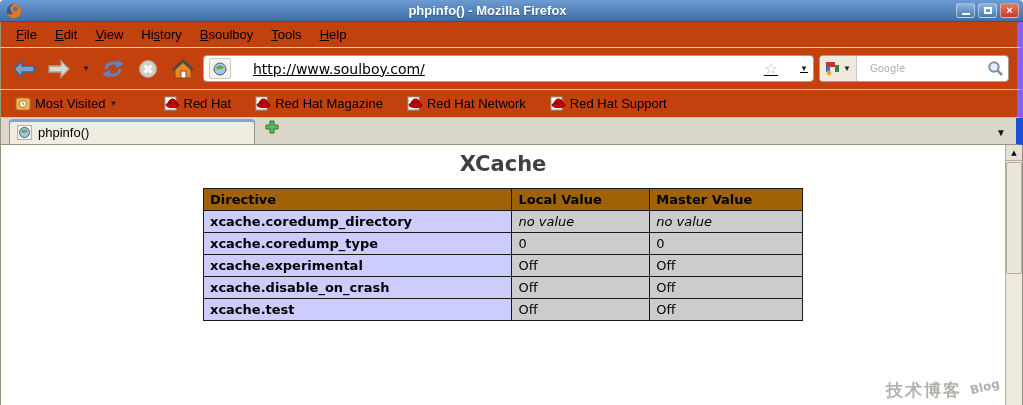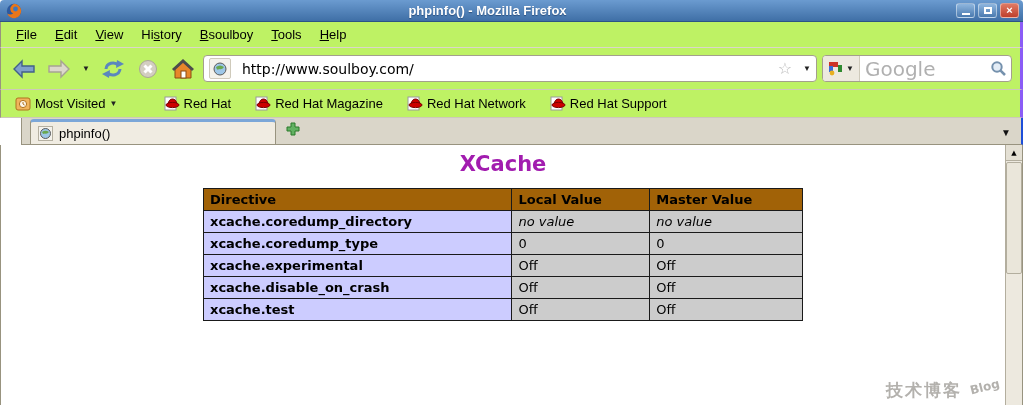--- a/index.html
+++ b/index.html
@@ -17,70 +17,70 @@
   .winbtn { width:19px; height:15px; margin-left:3px; border-radius:3px;
     border:1px solid rgba(255,255,255,.45);
     background:linear-gradient(#8fb6de,#4a7ab0); color:#fff;
     display:flex; align-items:center; justify-content:center;
     font-size:11px; font-weight:bold; line-height:1; }
   .winbtn.close { background:linear-gradient(#e07a64,#bf3f2c); }
   .glyph-min { width:8px; height:2px; background:#fff; margin-top:7px; }
   .glyph-max { width:8px; height:7px; border:2px solid #fff; }
 
   
-  .chrome { background:#bef264; border-left:1px solid #98937f; border-right:3px solid #8b5cf6; }
+  .chrome { background:#c2410c; border-left:1px solid #98937f; border-right:6px solid #8b5cf6; }
   .menubar { height:26px; display:flex; align-items:center; padding-left:6px;
     font-size:13px; border-bottom:1px solid #dbd6ca; }
   .menu-item { padding:4px 9px; color:#000; cursor:default; }
   .accel { text-decoration:underline; }
 
   .navbar { height:42px; display:flex; align-items:center; gap:5px; padding:0 8px;
     border-bottom:1px solid #cdc8ba; }
   .navbtn { display:flex; align-items:center; justify-content:center;
     width:30px; height:30px; border-radius:3px; }
   .navbtn.small { width:14px; }
   .caret { font-size:8px; color:#222; }
 
   .urlbar { flex:1; height:27px; background:#fff; border:1px solid #a49f8d;
-    border-radius:4px; display:flex; align-items:center; gap:11px; padding:1px 5px; }
+    border-radius:4px; display:flex; align-items:center; gap:22px; padding:1px 5px;text-decoration:underline; }
   .favbox { width:22px; height:21px; background:#f4f2ec; border:1px solid #cfcabb;
     border-radius:2px; display:flex; align-items:center; justify-content:center; }
   .url-input { flex:1; border:none; outline:none; font-size:14px; color:#000;
     font-family:"DejaVu Sans", sans-serif; background:transparent; }
   .star { font-size:16px; color:#b9b9b9; line-height:1; }
 
   .searchbar { width:190px; height:27px; background:#fff; border:1px solid #a49f8d;
     border-radius:4px; display:flex; align-items:center; padding:0; overflow:hidden; }
   .engine { display:flex; align-items:center; gap:3px; padding:0 5px; height:100%;
     background:#EDE9DF; border-right:1px solid #cfcabb; }
-  .search-input { flex:1; border:none; outline:none; font-size:20px; padding:0 5px;
-    font-family:"DejaVu Sans", sans-serif; min-width:0; }
+  .search-input { flex:1; border:none; outline:none; font-size:10px; padding:0 5px;
+    font-family:"DejaVu Sans", sans-serif; min-width:0;margin-left:8px; }
   .search-input::placeholder { color:#b0b0b0; }
 
   .bookmarksbar { height:28px; display:flex; align-items:center; gap:12px;
     padding-left:8px; font-size:13px; border-bottom:1px solid #cdc8ba; }
   .bm-item { display:flex; align-items:center; gap:4px; padding:3px 6px; }
   .bm-gap { width:10px; }
 
-  .tabbar { height:27px; background:#DAD6C9; display:flex; align-items:flex-end;
+  .tabbar { height:27px; background:#DAD6C9; display:flex; align-items:center;
     border-bottom:1px solid #98937f; position:relative;
-    border-left:1px solid #98937f; border-right:2px solid #1d4ed8;margin-left:21px; }
+    border-left:1px solid #98937f; border-right:7px solid #1d4ed8; }
   .tab { width:246px; height:25px; margin-left:8px; background:#F0ECE2;
     border:1px solid #98937f; border-bottom:none; border-top:3px solid #7CA7D8;
     border-radius:4px 4px 0 0; display:flex; align-items:center; gap:6px;
     padding:0 7px; font-size:13px; }
   .newtab { margin-left:10px; margin-bottom:4px; }
   .alltabs { position:absolute; right:10px; bottom:6px; font-size:10px; color:#111; }
 
   
   .content { flex:1; position:relative; background:#fff;
     border-left:1px solid #98937f; border-right:1px solid #98937f; overflow:hidden;
     font-family:"DejaVu Sans", sans-serif; }
   .page { margin-right:17px; padding-top:7px; }
-  h1.page-title { text-align:center; font-size:21px; font-weight:bold; color:#a21caf;
+  h1.page-title { text-align:center; font-size:21px; font-weight:bold; color:#404040;
     margin-bottom:12px; font-family:"DejaVu Sans", sans-serif; }
   table.php { width:600px; margin:0 auto 19px auto; border-collapse:collapse;
     font-size:13px; }
   table.php th, table.php td { border:1px solid #1a1a1a; padding:3px 6px; height:22px; }
   th.h { background:#a16207; font-weight:bold; text-align:left; }
   td.e { background:#ccccff; font-weight:bold; text-align:left; }
   td.v { background:#cccccc; font-weight:normal; }
   td.italic { font-style:italic; }
   .col-label { width:71%; } .col-val { width:29%; }
   .col-dir { width:51.5%; } .col-local { width:23%; } .col-master { width:25.5%; }

